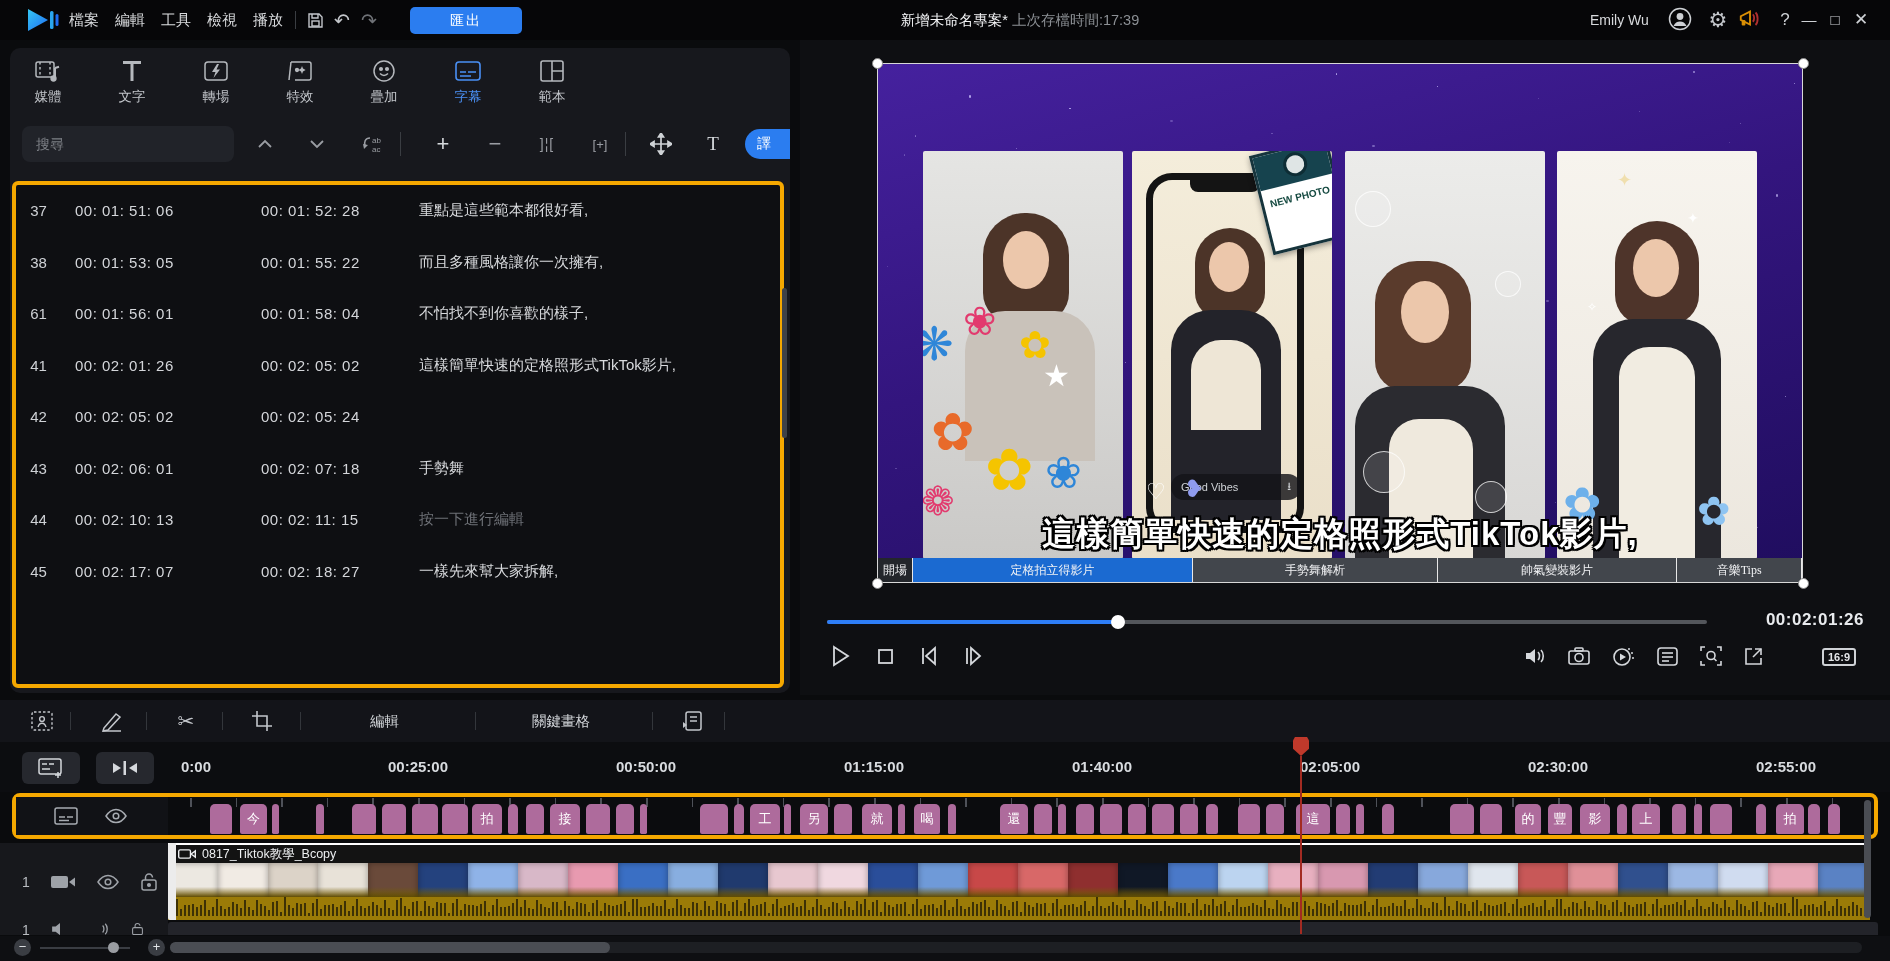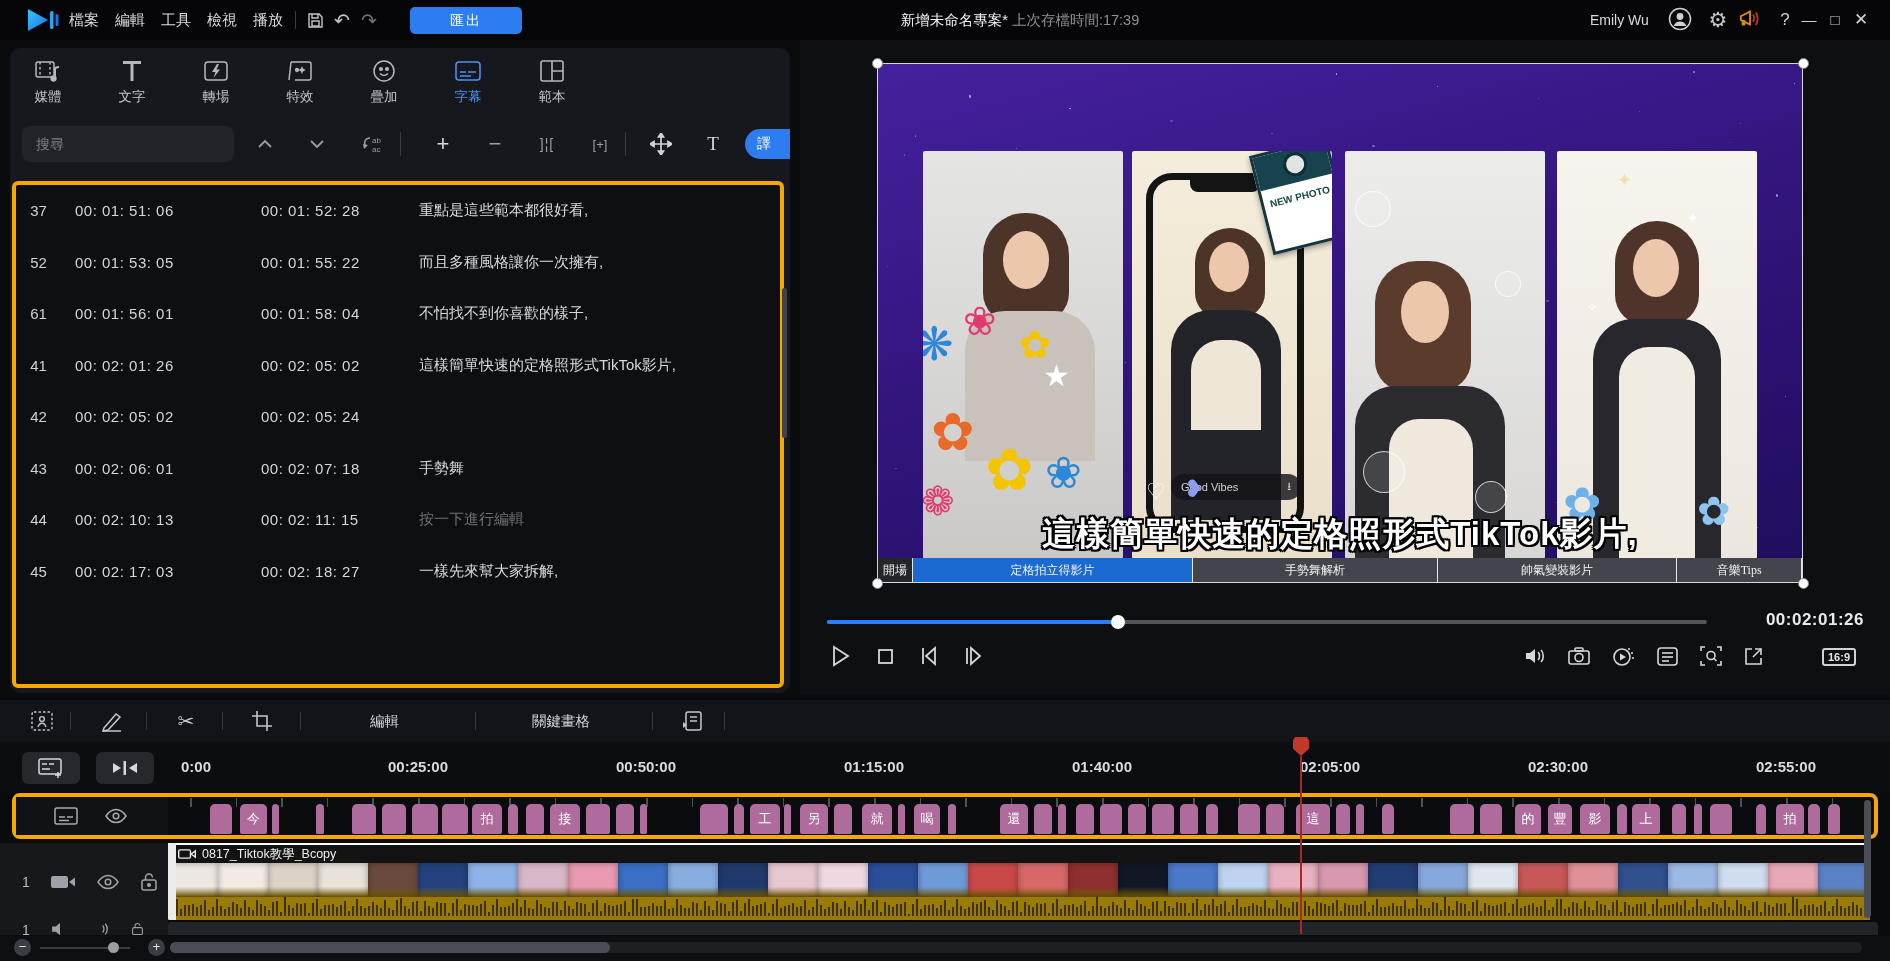--- a/index.html
+++ b/index.html
@@ -300,21 +300,21 @@
 
     <div class="sub-table">
       <div id="table-body">
           <div class="trow">
             <div class="c-num">37</div>
             <div class="c-start">00: 01: 51: 06</div>
             <div class="c-end">00: 01: 52: 28</div>
             <div class="c-text">重點是這些範本都很好看,</div>
           </div>
           <div class="trow">
-            <div class="c-num">52</div>
+            <div class="c-num">38</div>
             <div class="c-start">00: 01: 53: 05</div>
             <div class="c-end">00: 01: 55: 22</div>
             <div class="c-text">而且多種風格讓你一次擁有,</div>
           </div>
           <div class="trow">
             <div class="c-num">61</div>
             <div class="c-start">00: 01: 56: 01</div>
             <div class="c-end">00: 01: 58: 04</div>
             <div class="c-text">不怕找不到你喜歡的樣子,</div>
           </div>
@@ -336,21 +336,21 @@
             <div class="c-text">手勢舞</div>
           </div>
           <div class="trow">
             <div class="c-num">44</div>
             <div class="c-start">00: 02: 10: 13</div>
             <div class="c-end">00: 02: 11: 15</div>
             <div class="c-text muted">按一下進行編輯</div>
           </div>
           <div class="trow">
             <div class="c-num">45</div>
-            <div class="c-start">00: 02: 17: 03</div>
+            <div class="c-start">00: 02: 17: 07</div>
             <div class="c-end">00: 02: 18: 27</div>
             <div class="c-text">一樣先來幫大家拆解,</div>
           </div>
         </div>
     </div>
     <div class="lp-scroll"></div>
   </div>
 
   <div class="right-bg">
     <div class="video-box" style="left:77px;top:23px;">

